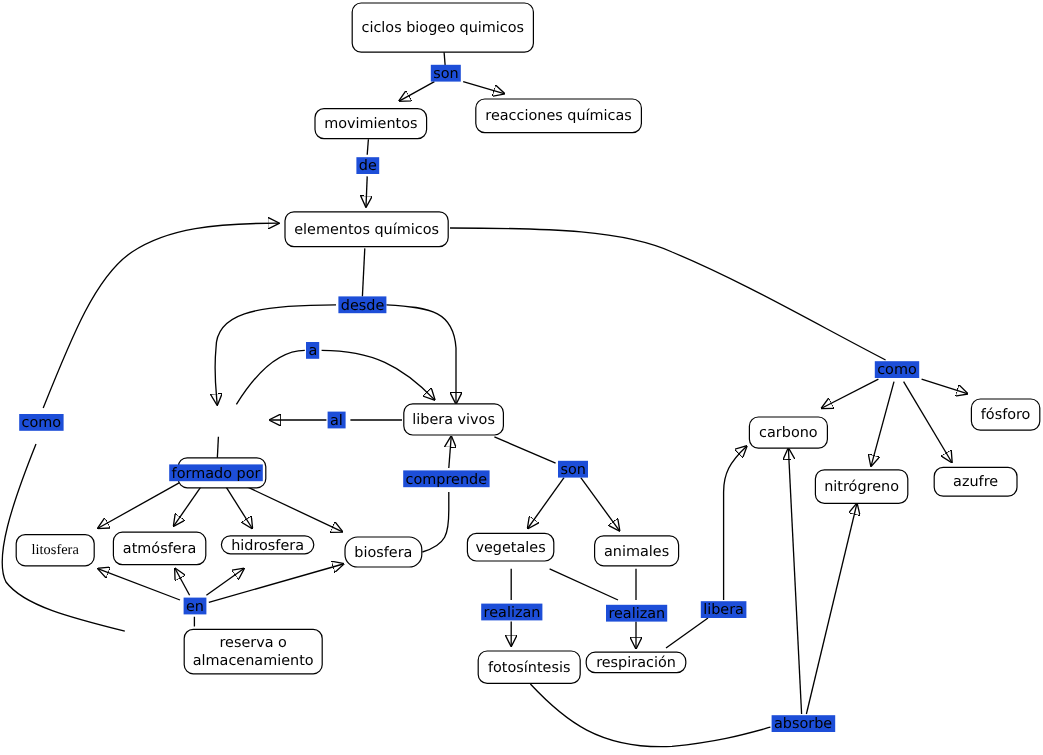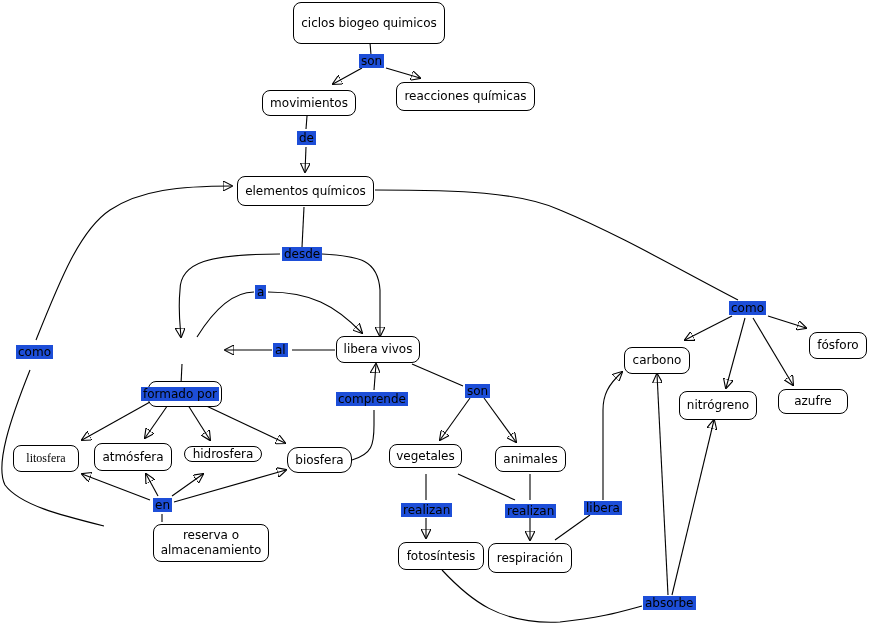--- a/index.html
+++ b/index.html
@@ -89,21 +89,21 @@
 <div class="node" style="left:148px;top:337px;width:74px;height:26px;margin-top:44px;">ambiente</div>
 <div class="node" style="left:336px;top:336px;width:84px;height:27px;">libera vivos</div>
 <div class="node" style="left:13px;top:445px;width:66px;height:27px;font-family:Liberation Serif, serif;">litosfera</div>
 <div class="node" style="left:94px;top:443px;width:78px;height:28px;">atmósfera</div>
 <div class="node" style="left:184px;top:446px;width:78px;height:16px;">hidrosfera</div>
 <div class="node" style="left:287px;top:447px;width:65px;height:26px;border-radius:11px;">biosfera</div>
 <div class="node multi" style="left:105px;top:524px;width:116px;height:38px;margin-left:48px;">reserva o almacenamiento</div>
 <div class="node" style="left:389px;top:444px;width:73px;height:24px;">vegetales</div>
 <div class="node" style="left:495px;top:446px;width:71px;height:26px;">animales</div>
 <div class="node" style="left:398px;top:542px;width:86px;height:28px;">fotosíntesis</div>
-<div class="node" style="left:488px;top:543px;width:84px;height:30px;">respiración</div>
+<div class="node" style="left:488px;top:543px;width:84px;height:18px;">respiración</div>
 <div class="node" style="left:624px;top:347px;width:66px;height:27px;">carbono</div>
 <div class="node" style="left:679px;top:391px;width:78px;height:29px;">nitrógreno</div>
 <div class="node" style="left:778px;top:389px;width:70px;height:25px;">azufre</div>
 <div class="node" style="left:809px;top:332px;width:58px;height:27px;">fósforo</div>
 
 <span class="lbl" style="left:359px;top:54px;">son</span>
 <span class="lbl" style="left:297px;top:131px;">de</span>
 <span class="lbl" style="left:282px;top:247px;">desde</span>
 <span class="lbl" style="left:255px;top:285px;">a</span>
 <span class="lbl" style="left:273px;top:343px;">al</span>

